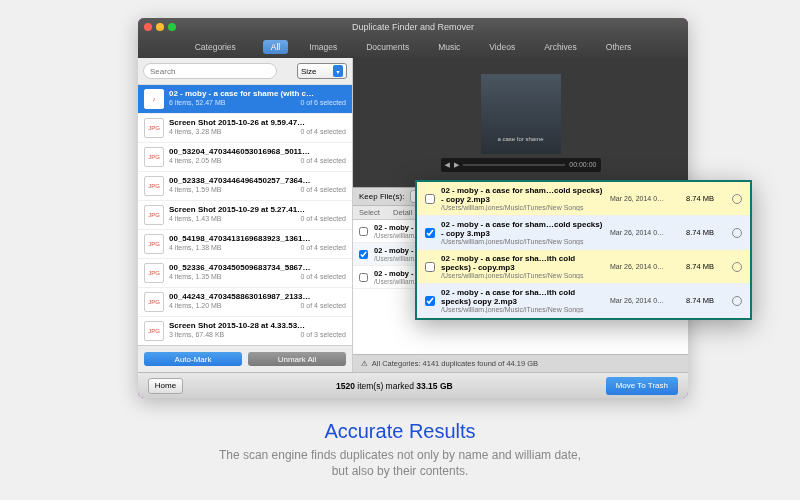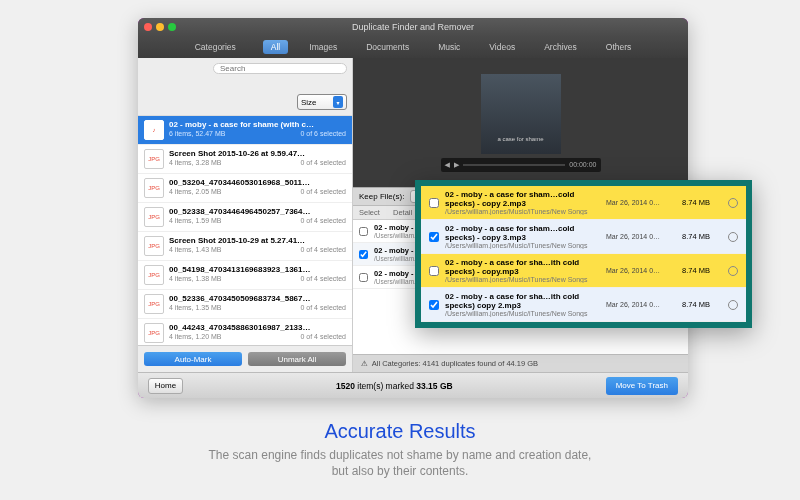--- a/index.html
+++ b/index.html
@@ -9,21 +9,21 @@
 .traffic { display: flex; gap: 4px; }
 .dot { width: 8px; height: 8px; border-radius: 50%; }
 .dot.r{background:#ff5f56}.dot.y{background:#ffbd2e}.dot.g{background:#27c93f}
 .title { position:absolute; left:0; right:0; text-align:center; font-size:9px; color:#ddd; }
 .tabbar { height: 22px; background: linear-gradient(#4a4a4a,#3c3c3c); display:flex; align-items:center; justify-content:center; gap:13px; padding: 0 8px; }
 .tab { font-size:8.5px; color:#ccc; padding:2px 8px; border-radius:3px; cursor:pointer; }
 .tab.active { background: linear-gradient(#6aa8e8,#4a88d0); color:#fff; }
 .tab.first { color:#ccc; margin-right:6px;}
 .body { flex:1; display:flex; overflow:hidden; background:#f3f3f3; }
 .sidebar { width: 215px; background:#fff; border-right:1px solid #ccc; display:flex; flex-direction:column; }
-.searchrow { display:flex; gap:20px; padding:5px; border-bottom:1px solid #ddd; background:#ededed; align-items:flex-end;flex-direction:column;}
+.searchrow { display:flex; gap:20px; padding:5px; border-bottom:1px solid #ddd; background:#ededed; align-items:flex-start;}
 .search { flex:1; height:16px; border:1px solid #ccc; border-radius:8px; font-size:8px; padding:0 16px 0 6px; background:#fff; }
 .sortsel { width:50px; height:16px; font-size:8px; border:1px solid #888; border-radius:3px; background:linear-gradient(#fff,#eee); display:flex; align-items:center; justify-content:space-between; padding:0 3px;}
 .sortsel .chev{width:10px;height:12px;background:#2a7de1;border-radius:2px;display:flex;align-items:center;justify-content:center;color:#fff;font-size:6px;}
 .filelist { flex:1; overflow:hidden; }
 .fitem { display:flex; gap:5px; padding:4px 6px; border-bottom:1px solid #eee; align-items:flex-start;}
 .fitem.sel { background:#2a7de1; color:#fff; }
 .fthumb { width:20px; height:20px; background:#fff; border:1px solid #ccc; border-radius:2px; flex-shrink:0; display:flex; align-items:center; justify-content:center; font-size:6px; color:#e74c3c;}
 .fitem.sel .fthumb{border-color:#fff;background:#fff;}
 .ftxt { flex:1; overflow:hidden; }
 .fname { font-size:8px; font-weight:600; white-space:nowrap; overflow:hidden; text-overflow:ellipsis; }
@@ -46,21 +46,21 @@
 .drow.alt{background:#f3f6fa;}
 .drow input{width:9px;height:9px;}
 .drow .dname{flex:1; overflow:hidden;}
 .drow .dtitle{font-weight:600; white-space:nowrap; overflow:hidden; text-overflow:ellipsis;}
 .drow .dpath{color:#888; font-size:6.5px; white-space:nowrap; overflow:hidden; text-overflow:ellipsis;}
 .status{height:18px; background:#d8d8d8; border-top:1px solid #bbb; display:flex; align-items:center; padding:0 8px; font-size:7.5px; color:#444; gap:4px;}
 .bottombar{height:26px; background:linear-gradient(#e8e8e8,#d0d0d0); border-top:1px solid #bbb; display:flex; align-items:center; padding:0 10px; gap:8px;}
 .homebtn{width:35px; height:16px; font-size:8px; border:1px solid #aaa; border-radius:3px; background:linear-gradient(#fdfdfd,#e0e0e0); display:flex; align-items:center; justify-content:center;}
 .bottombar .summary{flex:1; text-align:center; font-size:8.5px;}
 .movebtn{height:18px; padding:0 10px; background:linear-gradient(#4aa0ee,#2a7de1); color:#fff; font-size:8px; border-radius:3px; display:flex; align-items:center;}
-.popout{position:absolute; left:415px; top:180px; width:337px; background:#fde047; box-shadow:0 6px 24px rgba(0,0,0,0.35); border:6px solid #0f766e;}
+.popout{position:absolute; left:415px; top:180px; width:337px; background:#fef9c3; box-shadow:0 6px 24px rgba(0,0,0,0.35); border:2px solid #0f766e;}
 .prow{display:flex; align-items:center; gap:6px; padding:4px 8px; border-bottom:1px solid #eee; font-size:8px;}
 .prow.alt{background:#eaf1fb;}
 .prow input{width:10px;height:10px;}
 .prow .pname{flex:1; overflow:hidden;}
 .prow .ptitle{font-weight:700; font-size:8px;}
 .prow .ppath{font-size:7px; color:#777;}
 .prow .pdate{width:70px; font-size:7px; color:#444;}
 .prow .psize{width:40px; font-size:7.5px;}
 .prow .mag{width:10px; height:10px; border:1px solid #888; border-radius:50%; position:relative;}
 .caption{position:absolute; left:0; right:0; top:420px; text-align:center;}
@@ -301,16 +301,16 @@
       </div>
       <div class="pdate">Mar 26, 2014 0…</div>
       <div class="psize">8.74 MB</div>
       <div class="mag"></div>
     </div>
   </div>
 
 <div class="caption">
   <h2>Accurate Results</h2>
   <p>
-    <span>The scan engine finds duplicates not shame by name and creation date,</span><br>
+    <span>The scan engine finds duplicates not only by name and william date,</span><br>
     <span>but also by their contents.</span>
   </p>
 </div>
 
 </body></html>

